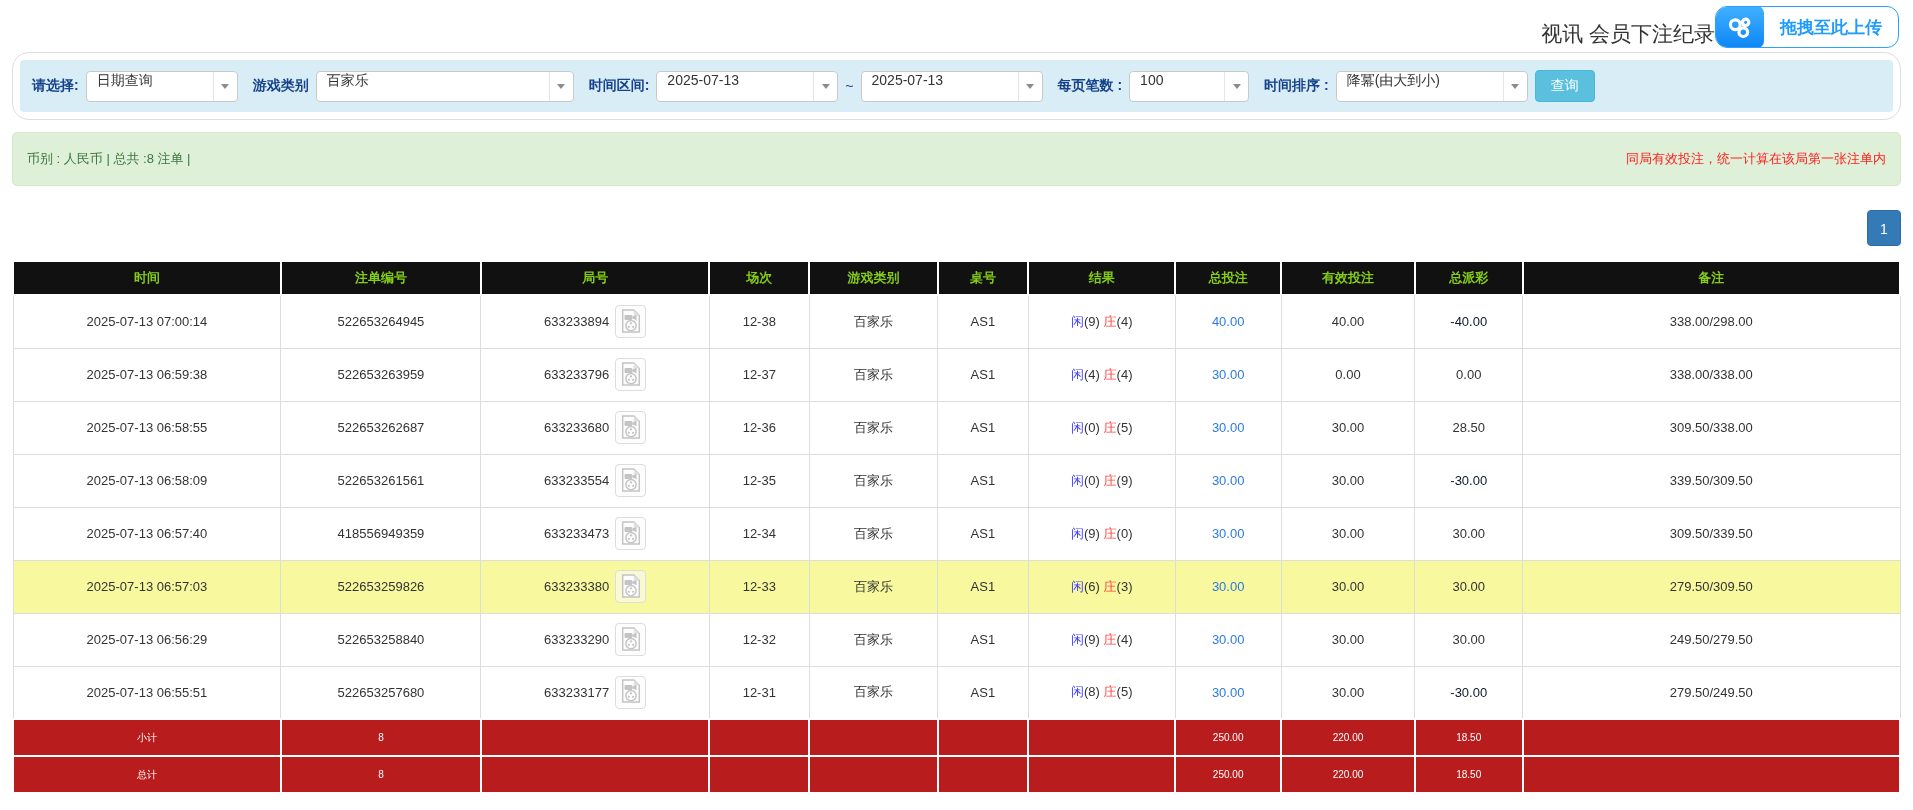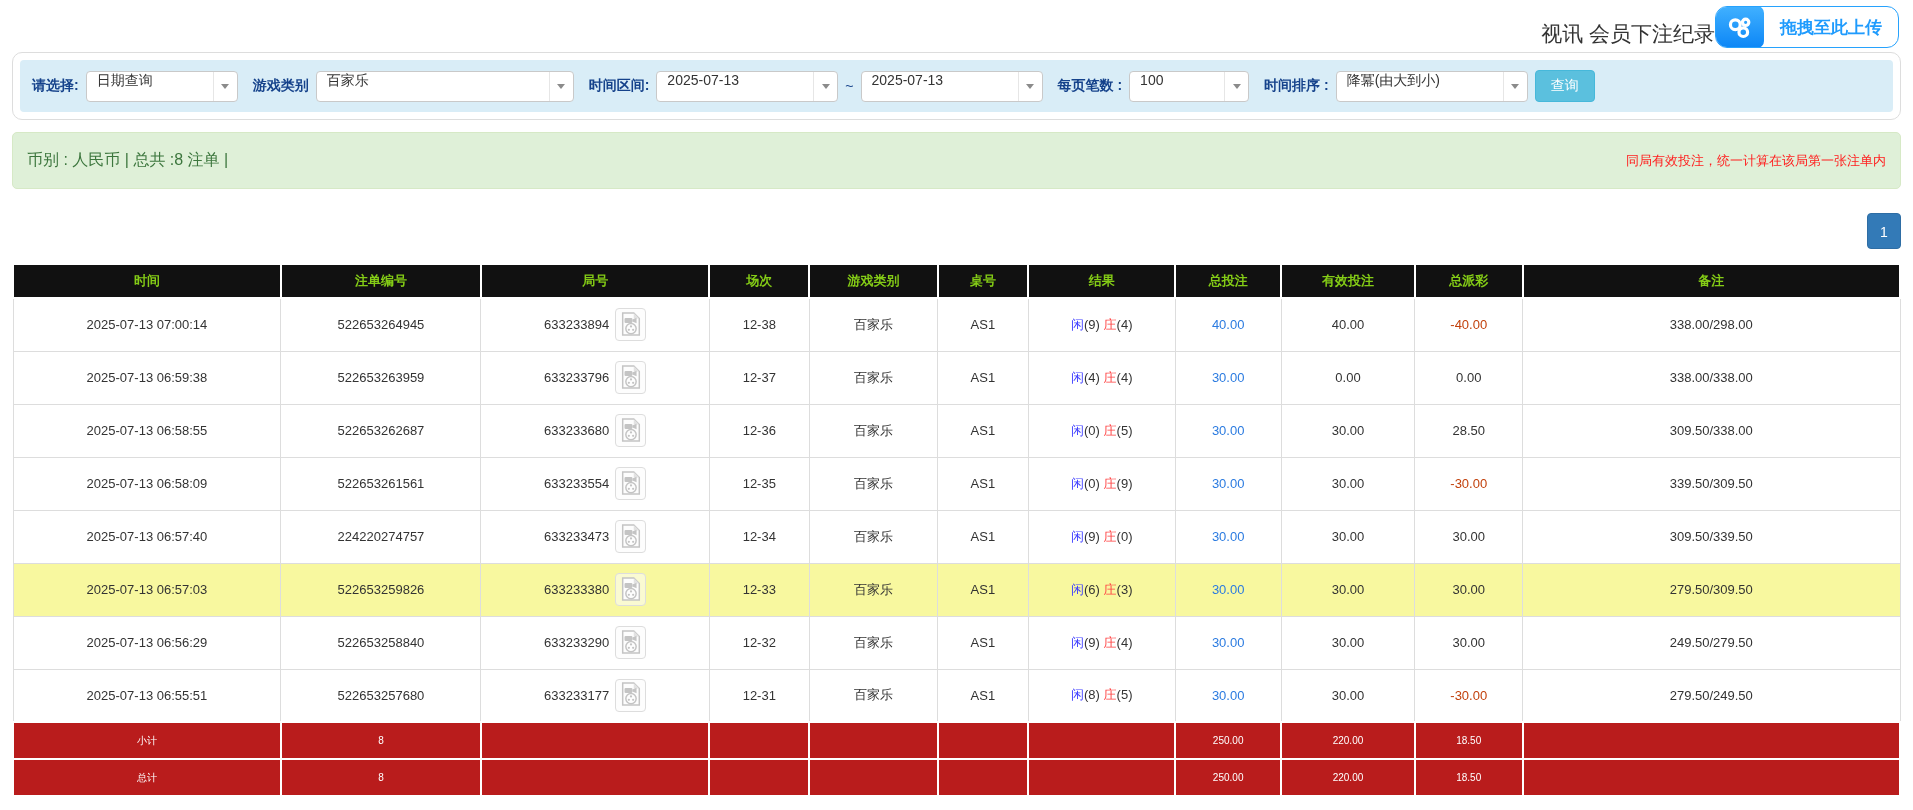--- a/index.html
+++ b/index.html
@@ -9,36 +9,36 @@
   
   .top-row { display:flex; justify-content:flex-end; align-items:flex-start; padding:4px 14px 0 14px; }
   .page-title { font-size:21px; font-weight:400; color:#333; margin-top:16px; }
   .upload-btn { display:flex; align-items:center; border:1px solid #27a2fd; border-radius:12px;
     background:#fff; cursor:pointer; height:42px; overflow:hidden; margin-top:2px; }
   .upload-ico { width:48px; height:42px; border-radius:7px; display:flex; align-items:center; justify-content:center;
     background:linear-gradient(#41b1ff,#0c86f6); }
   .upload-txt { color:#1f9bfd; font-weight:bold; font-size:17px; padding:0 16px; }
 
   
-  .filter-panel { margin:4px 12px 0 12px; border:1px solid #ddd; border-radius:10px; padding:7px; background:#fff; }
+  .filter-panel { margin:4px 12px 0 12px; border:1px solid #ddd; border-radius:17px; padding:7px; background:#fff; }
   .filter-bar { background:#d9edf7; border-radius:4px; display:flex; align-items:center; padding:10px 10px; gap:7px; }
   .f-label { font-weight:bold; font-size:14px; color:#15428b; white-space:nowrap; margin-left:8px; }
   .sel { display:flex; align-items:flex-start; background:#fff; border:1px solid #c9c9c9; border-radius:4px;
     height:31px; cursor:pointer; }
   .sel .val { flex:1; padding:0 10px; font-size:14px; color:#333; white-space:nowrap; overflow:hidden; }
   .sel .arr { width:24px; align-self:stretch; border-left:1px solid #e6e6e6; display:flex; align-items:center; justify-content:center; }
   .caret { width:0; height:0; border-left:4px solid transparent; border-right:4px solid transparent; border-top:5px solid #8b8b8b; }
   .tilde { font-size:14px; color:#15428b; }
   .search-btn { background:#5bc0de; border:1px solid #46b8da; color:#fff; font-size:14px;
     border-radius:4px; height:32px; padding:0 15px; cursor:pointer; }
 
   
   .info-bar { margin:12px 12px 0 12px; background:#dff0d8; border:1px solid #d6e9c6; border-radius:5px;
     padding:17px 14px; display:flex; justify-content:space-between; align-items:center; }
-  .info-left { color:#3c763d; font-size:16px; }
+  .info-left { color:#3c763d; font-size:13px; }
   .info-right { color:#ff1e1e; font-size:13px; }
 
   
   .pager { margin:24px 12px 14px 12px; text-align:right; }
   .page-btn { display:inline-block; min-width:34px; height:36px; line-height:36px; text-align:center;
     background:#337ab7; border:1px solid #2e6da4; color:#fff; font-size:14px; border-radius:4px; cursor:pointer; }
 
   
   table { width:1889px; margin:0 12px; border-collapse:collapse; table-layout:fixed; }
   thead th { background:#111; color:#84cc16; font-size:13px; font-weight:bold; height:34px;
@@ -49,21 +49,21 @@
 
   .round-cell .round-no { vertical-align:middle; }
   .video-btn { width:31px; height:33px; border:1px solid #ddd; border-radius:4px; background:rgba(252,252,252,.55);
     cursor:pointer; vertical-align:middle; margin-left:6px; padding:1px 0 0 1px; }
   .res-player { color:#3c3cff; }
   .res-banker { color:#f44; }
   .score::before { content:"("; color:#333; }
   .score::after  { content:")"; color:#333; }
   .score { color:#333; }
   .bet-link { color:#2b7be0; cursor:pointer; }
-  td.neg { color:#c2410c; }
+  td.neg { color:#0f172a; }
 </style>
 </head>
 <body>
 
 <div class="top-row">
   <div class="page-title">视讯 会员下注纪录</div>
   <div class="upload-btn">
     <span class="upload-ico">
       <svg width="30" height="30" viewBox="0 0 32 32">
         <g fill="none" stroke="#fff" stroke-width="3.4" stroke-linecap="round">
@@ -252,21 +252,21 @@
         <td>百家乐</td>
         <td>AS1</td>
         <td><span class="res-player">闲</span><span class="score">0</span> <span class="res-banker">庄</span><span class="score">9</span></td>
         <td><span class="bet-link">30.00</span></td>
         <td>30.00</td>
         <td class="neg">-30.00</td>
         <td>339.50/309.50</td>
       </tr>
       <tr>
         <td>2025-07-13 06:57:40</td>
-        <td>224220274757</td>
+        <td>418556949359</td>
         <td class="round-cell"><span class="round-no">633233473</span><button class="video-btn"><svg width="24" height="26" viewBox="0 0 26 28">
     <path d="M4 2 h12 l6 6 v18 H4 z" fill="#fdfdfd" stroke="#c4c4c4" stroke-width="1.6"></path>
     <path d="M16 2 l6 6 h-6 z" fill="#e2e2e2"></path>
     <rect x="6" y="7.5" width="8.5" height="5.5" rx="1.2" fill="#c4c4c4"></rect>
     <path d="M14.5 9.2 l4.5 -2 v6 l-4.5 -2 z" fill="#c4c4c4"></path>
     <circle cx="13" cy="19" r="5.6" fill="none" stroke="#c4c4c4" stroke-width="1.6"></circle>
     <circle cx="13" cy="16.6" r="1.2" fill="#c4c4c4"></circle>
     <circle cx="10.7" cy="20.3" r="1.2" fill="#c4c4c4"></circle>
     <circle cx="15.3" cy="20.3" r="1.2" fill="#c4c4c4"></circle>
   </svg></button></td>

